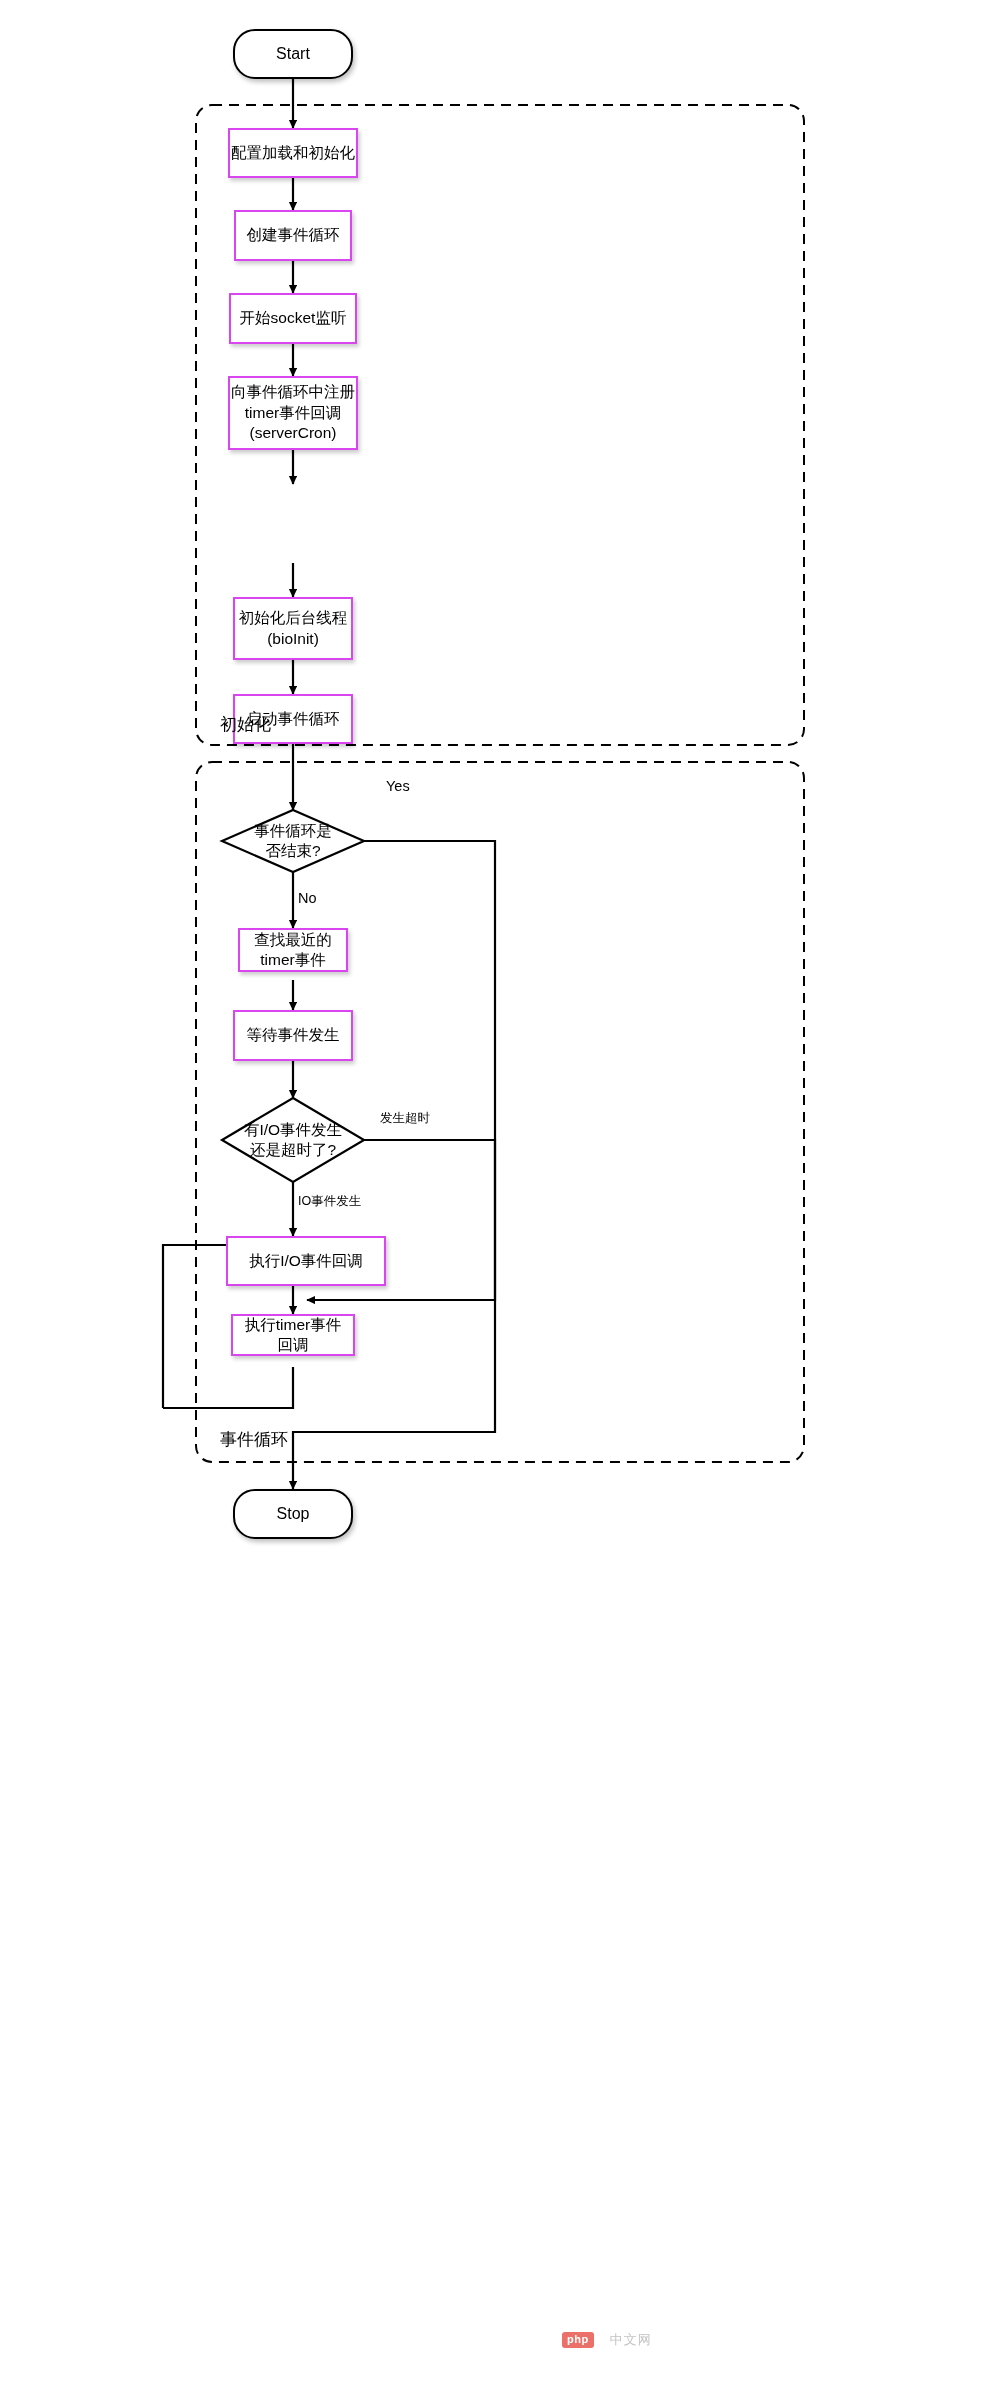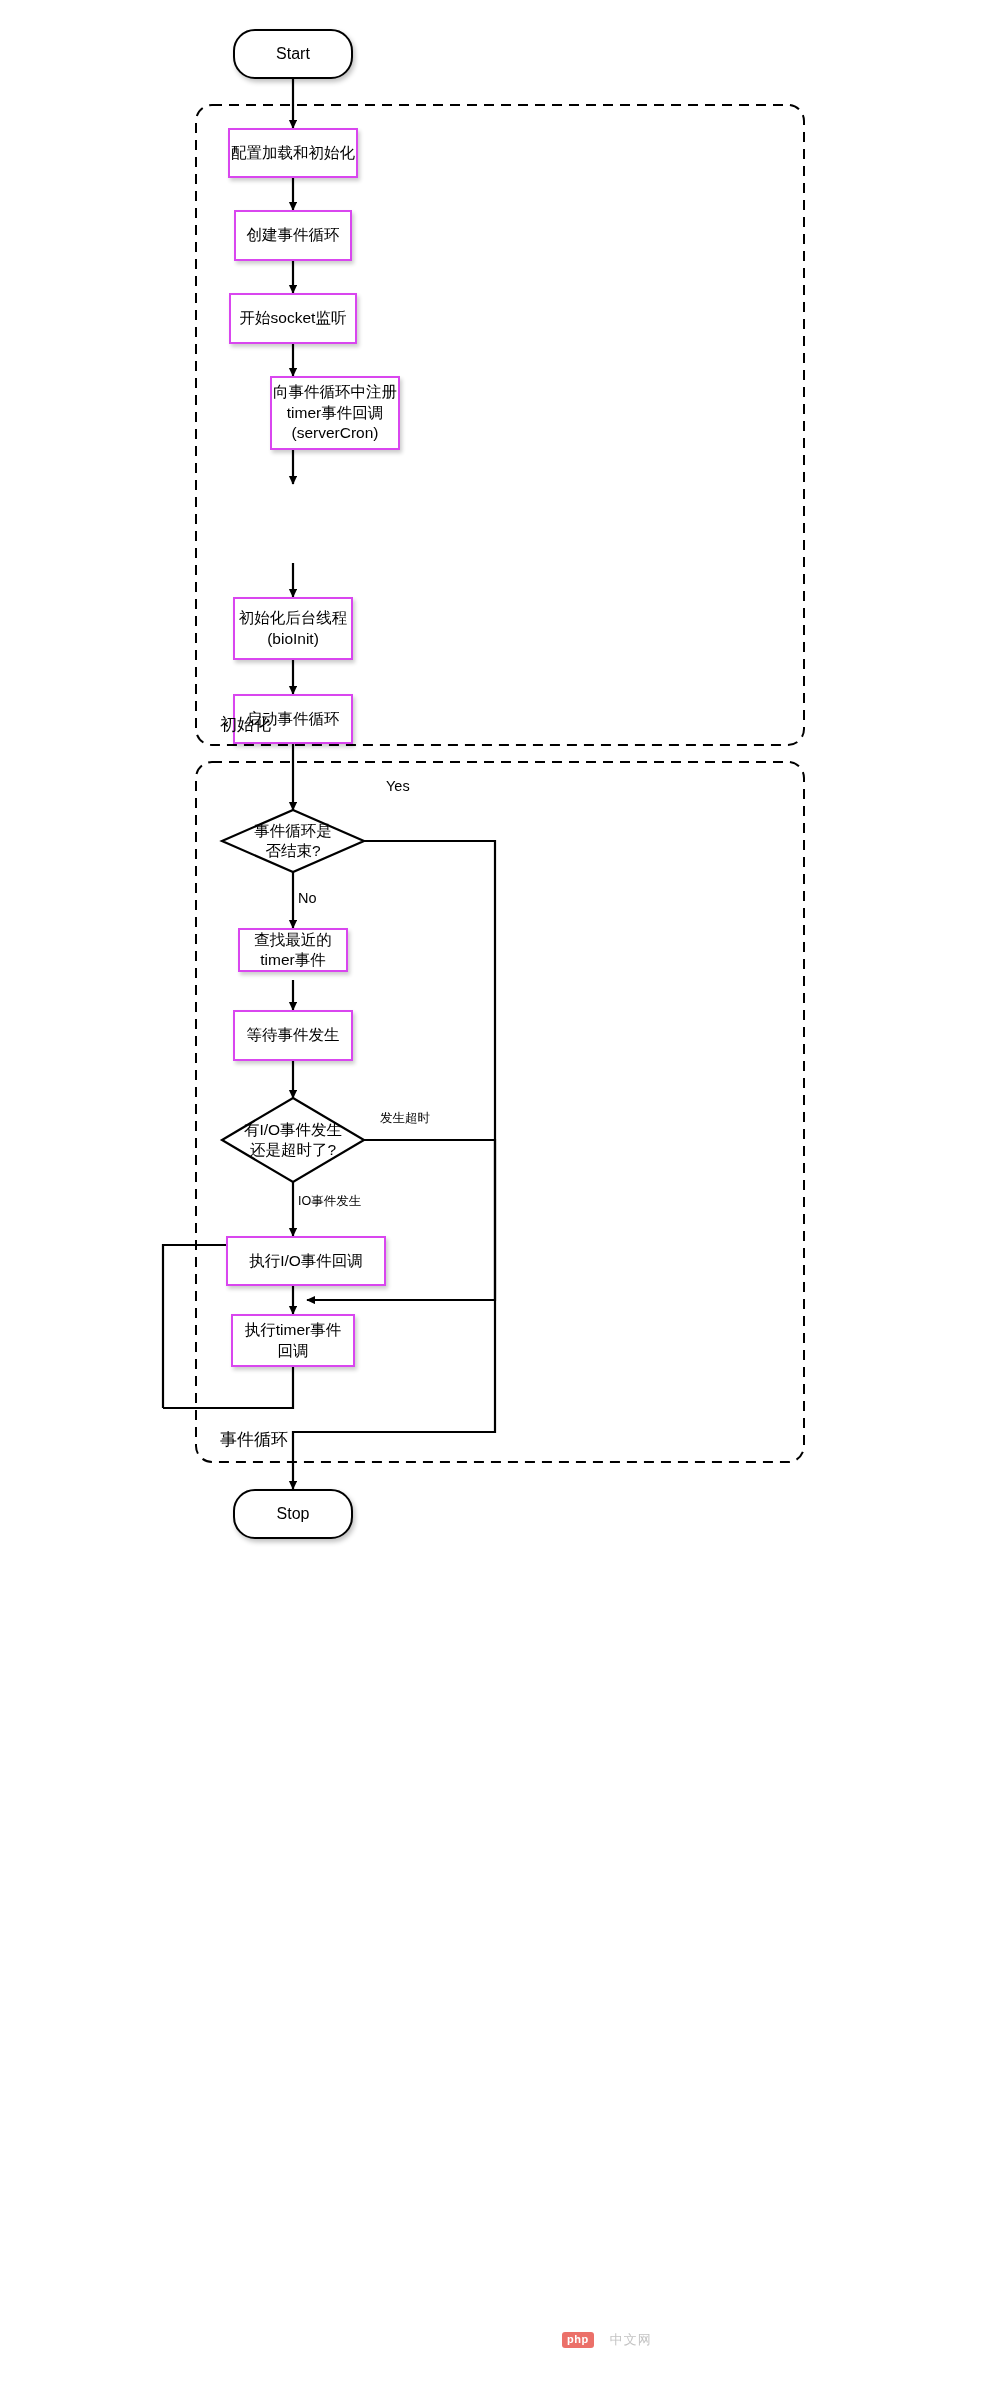--- a/index.html
+++ b/index.html
@@ -147,21 +147,21 @@
   </svg>
 
   <div class="node terminal" style="left:233px;top:29px;width:120px;height:50px;">Start</div>
 
   <div class="node proc" style="left:228px;top:128px;width:130px;height:50px;">配置加载和初始化</div>
 
   <div class="node proc" style="left:234px;top:210px;width:118px;height:51px;">创建事件循环</div>
 
   <div class="node proc" style="left:229px;top:293px;width:128px;height:51px;">开始socket监听</div>
 
-  <div class="node proc" style="left:228px;top:376px;width:130px;height:74px;margin-left:42px;">向事件循环中注册
+  <div class="node proc" style="left:228px;top:376px;width:130px;height:74px;">向事件循环中注册
 timer事件回调
 (serverCron)</div>
 
 
   <div class="node proc" style="left:233px;top:597px;width:120px;height:63px;">初始化后台线程
 (bioInit)</div>
 
   <div class="node proc" style="left:233px;top:694px;width:120px;height:50px;">启动事件循环</div>
 
   <div class="diamond-label" style="left:228px;top:814px;width:130px;height:54px;">事件循环是
@@ -170,21 +170,21 @@
   <div class="node proc" style="left:238px;top:928px;width:110px;height:44px;">查找最近的
 timer事件</div>
 
   <div class="node proc" style="left:233px;top:1010px;width:120px;height:51px;">等待事件发生</div>
 
   <div class="diamond-label" style="left:222px;top:1113px;width:142px;height:54px;">有I/O事件发生
 还是超时了?</div>
 
   <div class="node proc" style="left:226px;top:1236px;width:160px;height:50px;">执行I/O事件回调</div>
 
-  <div class="node proc" style="left:231px;top:1314px;width:124px;height:53px;">执行timer事件
+  <div class="node proc" style="left:231px;top:1314px;width:124px;height:42px;">执行timer事件
 回调</div>
 
   <div class="node terminal" style="left:233px;top:1489px;width:120px;height:50px;">Stop</div>
 
   <div class="elabel" style="left:386px;top:778px;">Yes</div>
 
   <div class="elabel" style="left:298px;top:890px;">No</div>
 
   <div class="elabel small" style="left:380px;top:1110px;">发生超时</div>
 

